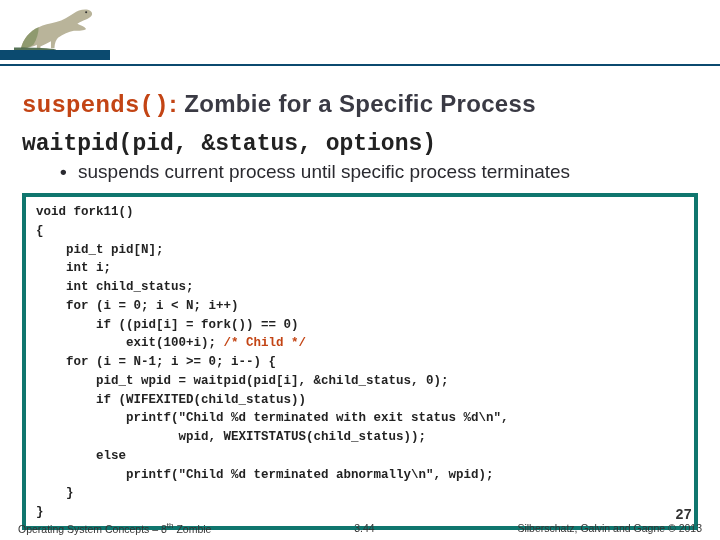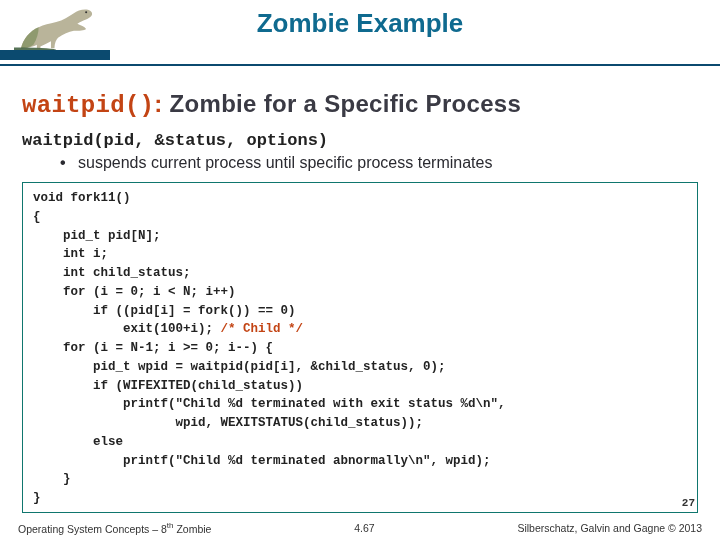--- a/index.html
+++ b/index.html
@@ -51,55 +51,55 @@
     font-weight: bold;
     letter-spacing: 0.3px;
     color: #3a3a44;
     margin-bottom: 12px;
   }
   .fn-name { color: #c34414; font-family: "Courier New", monospace; font-weight: bold; font-size: 24px; }
   .fn-colon { color: #c34414; }
   .signature {
     font-family: "Courier New", monospace;
     font-weight: bold;
-    font-size: 17px;
+    font-size: 23px;
     color: #222;
     margin-bottom: 4px;
   }
   .bullets {
     list-style: none;
     padding-left: 56px;
-    font-size: 16px;
+    font-size: 19px;
     color: #2a2a30;
   }
   .bullets li::before {
     content: "•";
     display: inline-block;
     width: 18px;
     margin-left: -18px;
     font-weight: bold;
   }
   .codebox {
     margin-top: 10px;
-    border: 1px solid #0f766e;
+    border: 4px solid #0f766e;
     padding: 6px 10px 4px 10px;
     font-family: "Courier New", monospace;
     font-weight: bold;
     font-size: 12.5px;
     line-height: 1.5;
     color: #222;
     white-space: pre;
     position: relative;
   }
   .comment { color: #c34414; }
   .inner-page {
     position: absolute;
     right: -2px;
     bottom: -2px;
-    font-size: 11px;
+    font-size: 14px;
     font-weight: bold;
     color: #333;
     padding: 0 4px 2px 0;
   }
   .footer {
     position: absolute;
     left: 0;
     bottom: 6px;
     width: 100%;
     display: flex;
@@ -119,27 +119,26 @@
 <div class="header">
   <div class="dino">
     <svg viewBox="0 0 100 56">
       <path d="M8 50 C10 40 18 30 28 26 C34 23 40 22 48 20 C56 18 62 14 68 10 C72 7 78 5 84 6 C88 7 90 10 88 13 C85 17 78 18 72 22 C76 24 80 25 82 28 C80 30 74 30 68 30 C62 31 56 34 50 38 C48 40 46 44 46 50 L42 50 L42 42 C38 44 34 46 30 48 L30 50 L26 50 L26 46 C22 48 18 49 14 50 Z" fill="#b9b49a"></path>
       <path d="M8 50 C10 40 18 30 28 26 C28 32 26 40 22 46 C18 49 12 50 8 50 Z" fill="#8f9a6f"></path>
       <ellipse cx="10" cy="52" rx="38" ry="3" fill="#3a5a3a" opacity="0.85"></ellipse>
       <circle cx="82" cy="9" r="1.2" fill="#333"></circle>
     </svg>
   </div>
   <div class="navbar"></div>
-  <div class="title">Zombie Example</div>
 </div>
 <hr class="rule">
 
 <div class="content">
   <div class="section-heading">
-    <span class="fn-name">waitpid()</span><span class="fn-colon">:</span><span> Zombie for a Specific Process</span>
+    <span class="fn-name">suspends()</span><span class="fn-colon">:</span><span> Zombie for a Specific Process</span>
   </div>
   <div class="signature">waitpid(pid, &amp;status, options)</div>
   <ul class="bullets">
     <li>suspends current process until specific process terminates</li>
   </ul>
 
   <div class="codebox"><span>void fork11()</span>
 <span>{</span>
 <span>    pid_t pid[N];</span>
 <span>    int i;</span>
@@ -155,15 +154,15 @@
 <span>        else</span>
 <span>            printf("Child %d terminated abnormally\n", wpid);</span>
 <span>    }</span>
 <span>}</span><span class="inner-page">27</span></div>
 </div>
 
 <div class="footer">
   <div>
     <span>Operating System Concepts – 8</span><sup>th</sup><span> Zombie</span>
   </div>
-  <div class="center">4.67</div>
+  <div class="center">3.44</div>
   <div class="right">Silberschatz, Galvin and Gagne © 2013</div>
 </div>
 
 </body></html>

